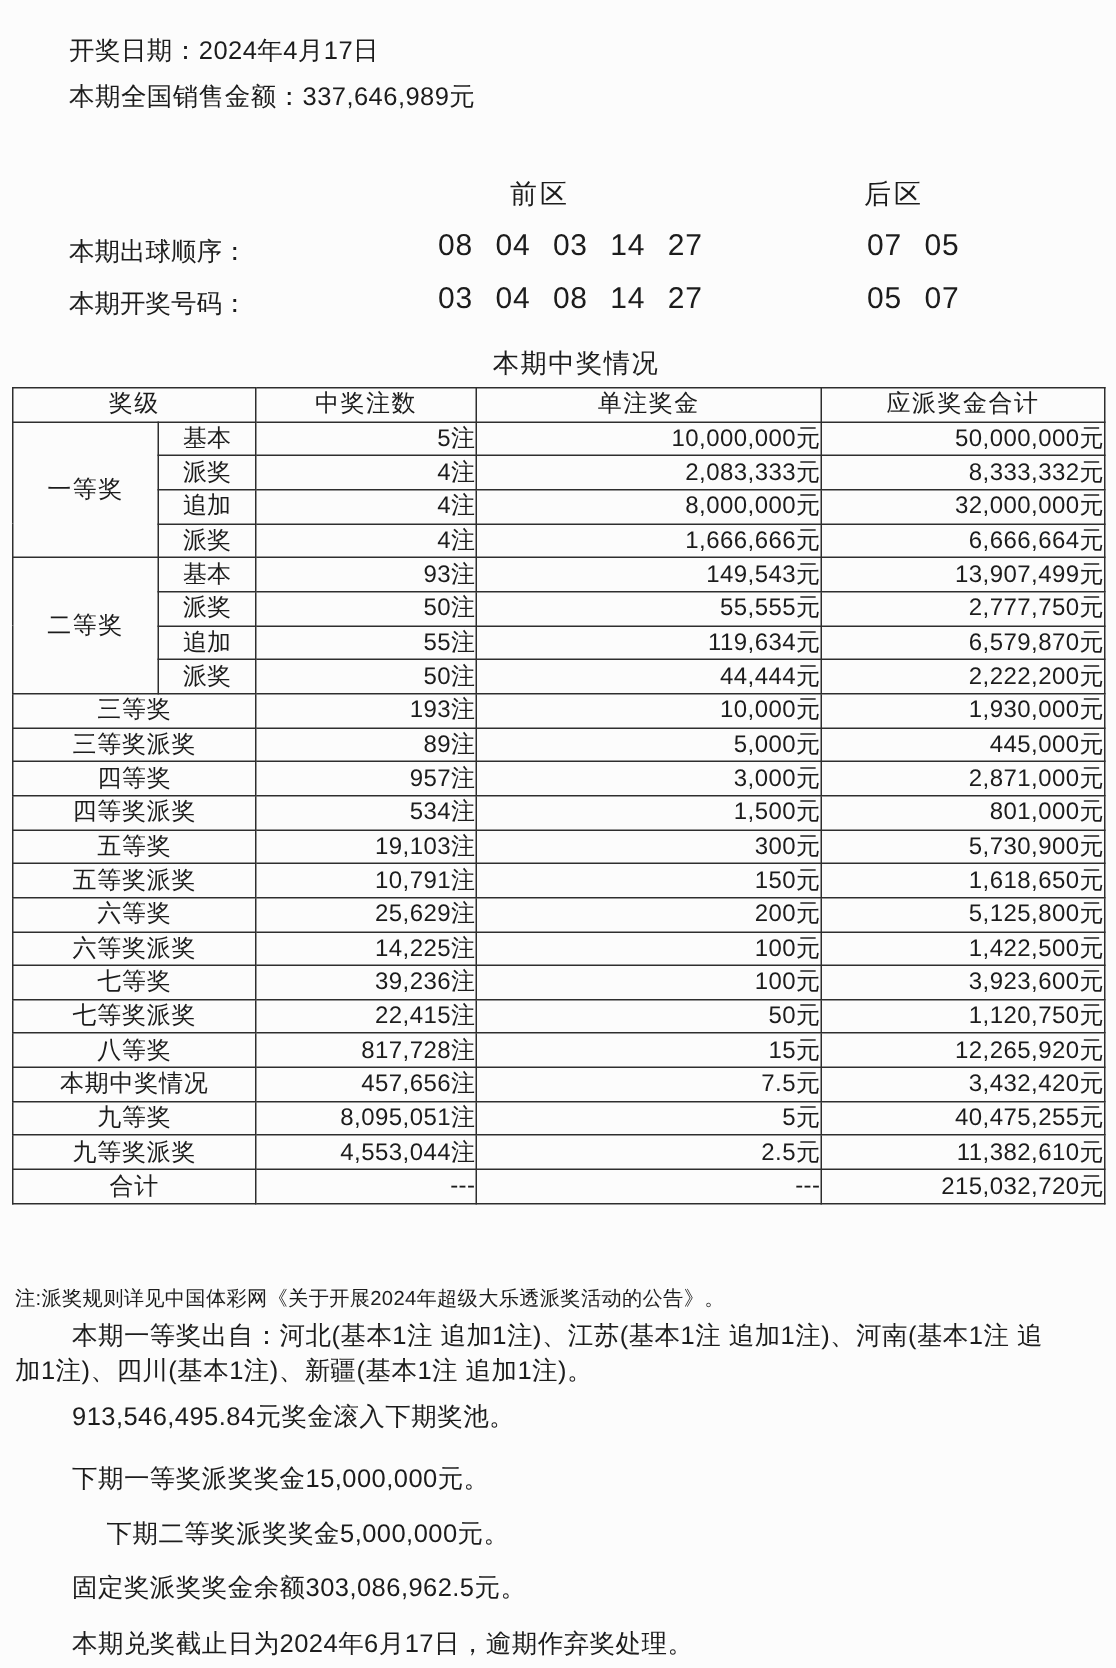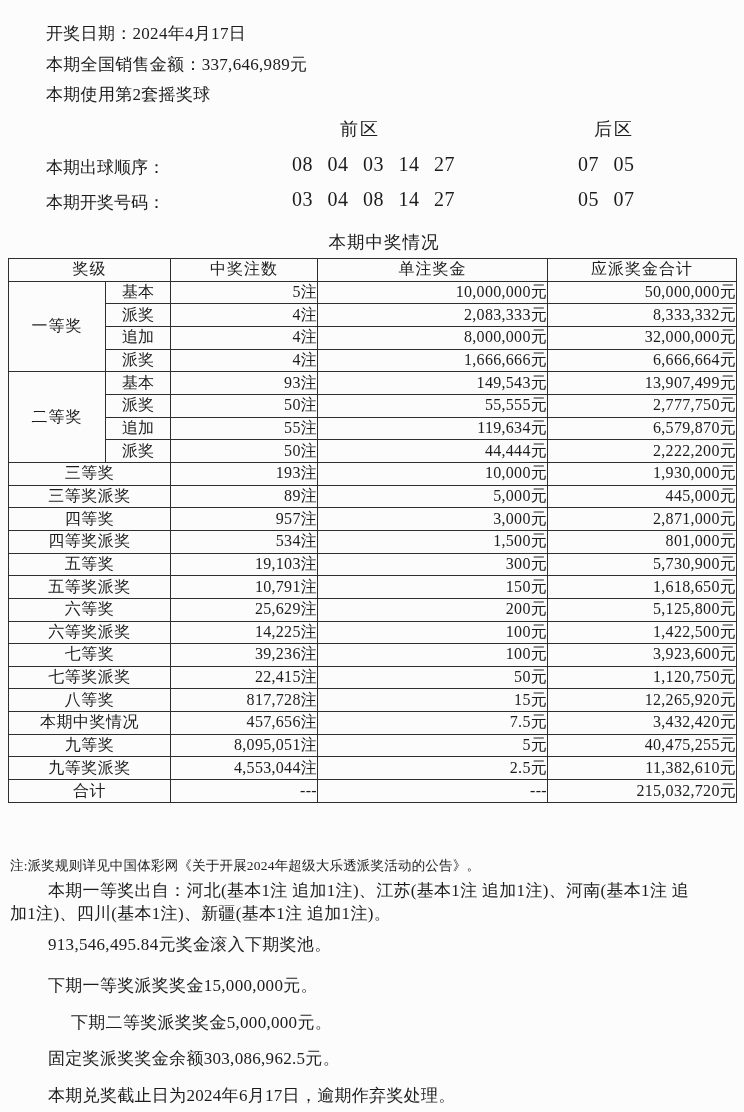--- a/index.html
+++ b/index.html
@@ -1,20 +1,20 @@
 <!DOCTYPE html>
 <html><head>
 <meta charset="utf-8">
 <style>
   * { margin:0; padding:0; box-sizing:border-box; }
   html,body { background:#e8e8e8; }
   .page {
     position:relative; width:744px; height:1112px;
     background:#fcfcfc; color:#1c1c1c;
-    font-family:Liberation Serif, serif;
+    font-family:Liberation Sans, sans-serif;
     overflow:hidden; margin:0 auto;
   }
   .abs { position:absolute; white-space:nowrap; }
   .hline { font-size:17px; letter-spacing:0.3px; }
   .zone-hdr { font-size:18px; letter-spacing:2px; }
   .row-label { font-size:17px; }
   .balls { font-size:20px; word-spacing:9px; letter-spacing:0.5px; }
   .tbl-title { left:0; width:744px; text-align:center; font-size:17.5px; letter-spacing:1px; }
   table.prize {
     position:absolute; left:8px; top:258px; width:728px; height:545px;
@@ -32,24 +32,23 @@
   .note-rule { font-size:13.5px; letter-spacing:0.2px; }
   .para { font-size:17px; letter-spacing:0.3px; }
 </style>
 </head>
 <body>
 
 <div class="page">
 
   <div class="abs hline" style="left:46px; top:22px;">开奖日期：2024年4月17日</div>
   <div class="abs hline" style="left:46px; top:53px;">本期全国销售金额：337,646,989元</div>
-  <div class="abs hline" style="left:46px; top:83px;">本期使用第2套摇奖球</div>
 
   <div class="abs zone-hdr" style="left:340px; top:117px;">前区</div>
-  <div class="abs zone-hdr" style="left:594px; top:117px;">后区</div>
+  <div class="abs zone-hdr" style="left:576px; top:117px;">后区</div>
 
   <div class="abs row-label" style="left:46px;  top:156px;">本期出球顺序：</div>
   <div class="abs balls" style="left:292px; top:153px;">08 04 03 14 27</div>
   <div class="abs balls" style="left:578px; top:153px;">07 05</div>
 
   <div class="abs row-label" style="left:46px;  top:191px;">本期开奖号码：</div>
   <div class="abs balls" style="left:292px; top:188px;">03 04 08 14 27</div>
   <div class="abs balls" style="left:578px; top:188px;">05 07</div>
 
   <div class="abs tbl-title" style="top:230px;padding-left:24px;">本期中奖情况</div>

